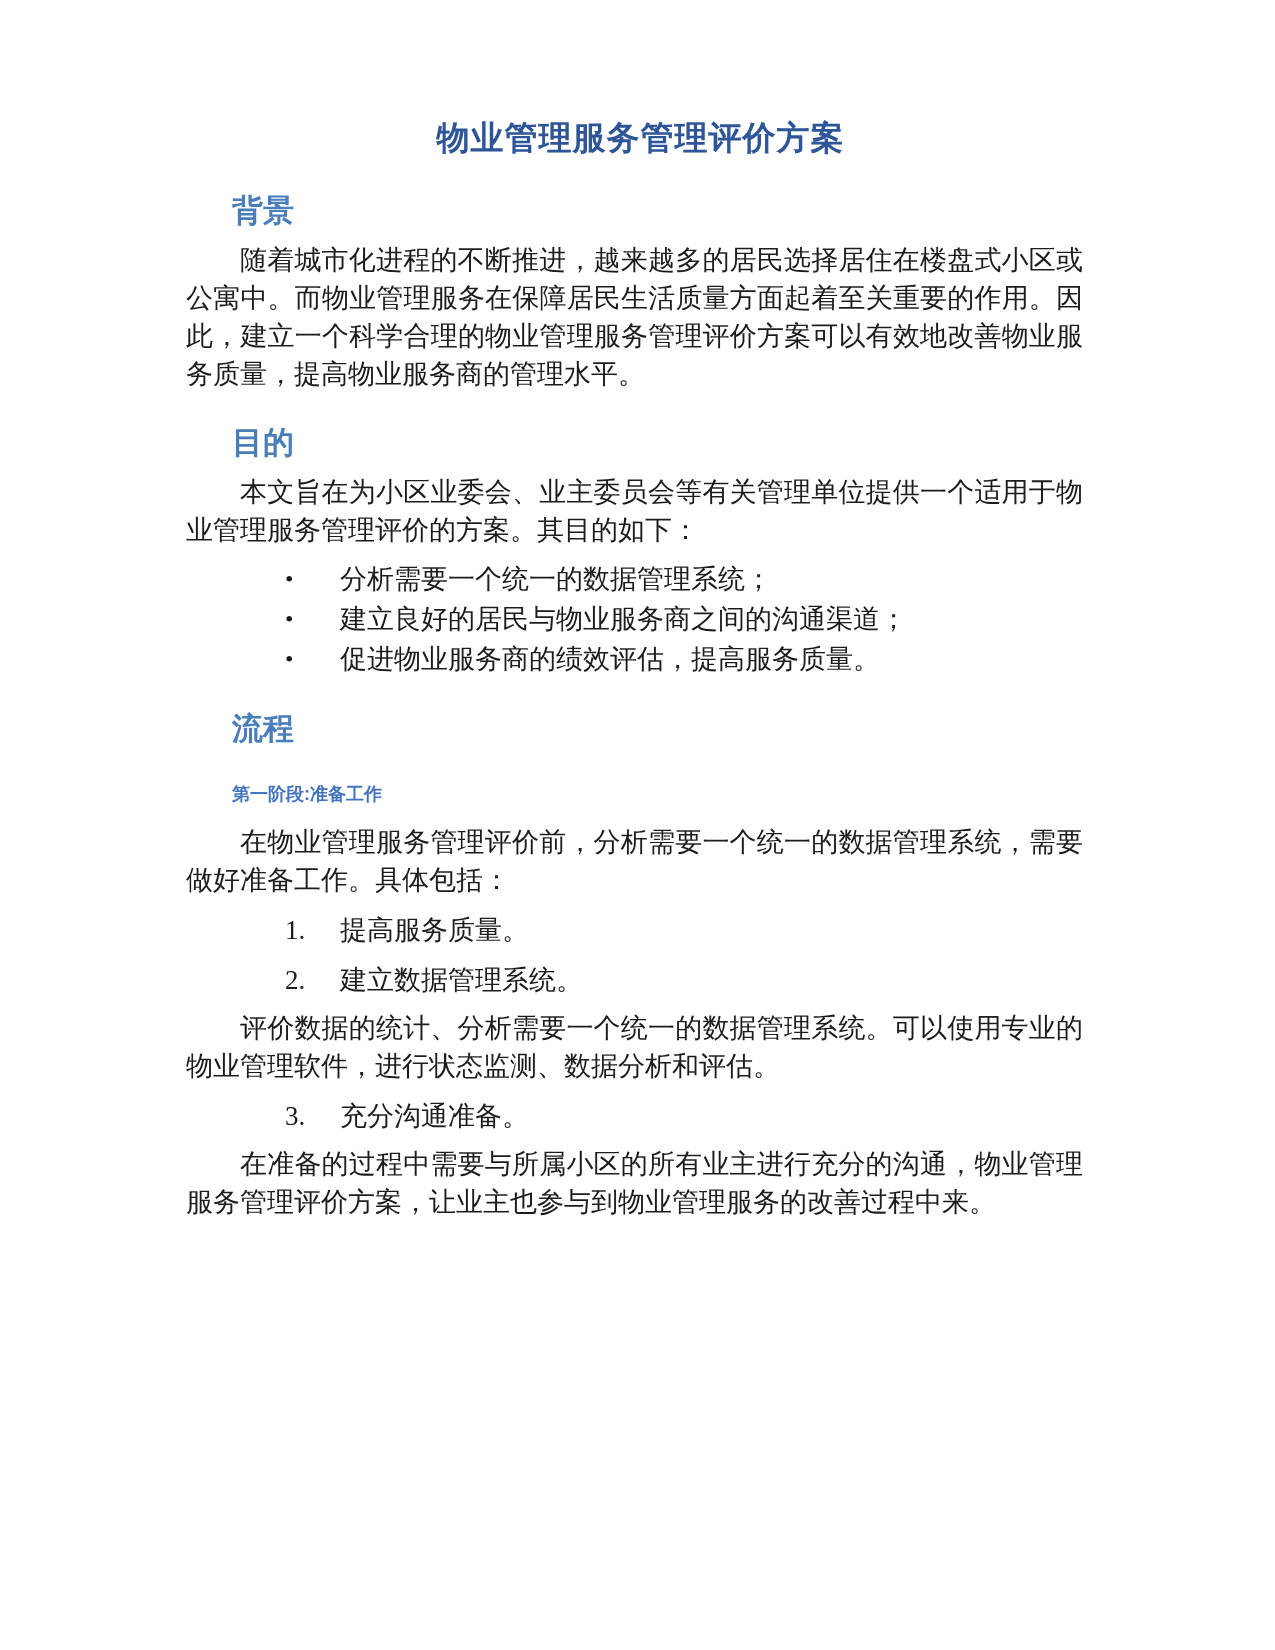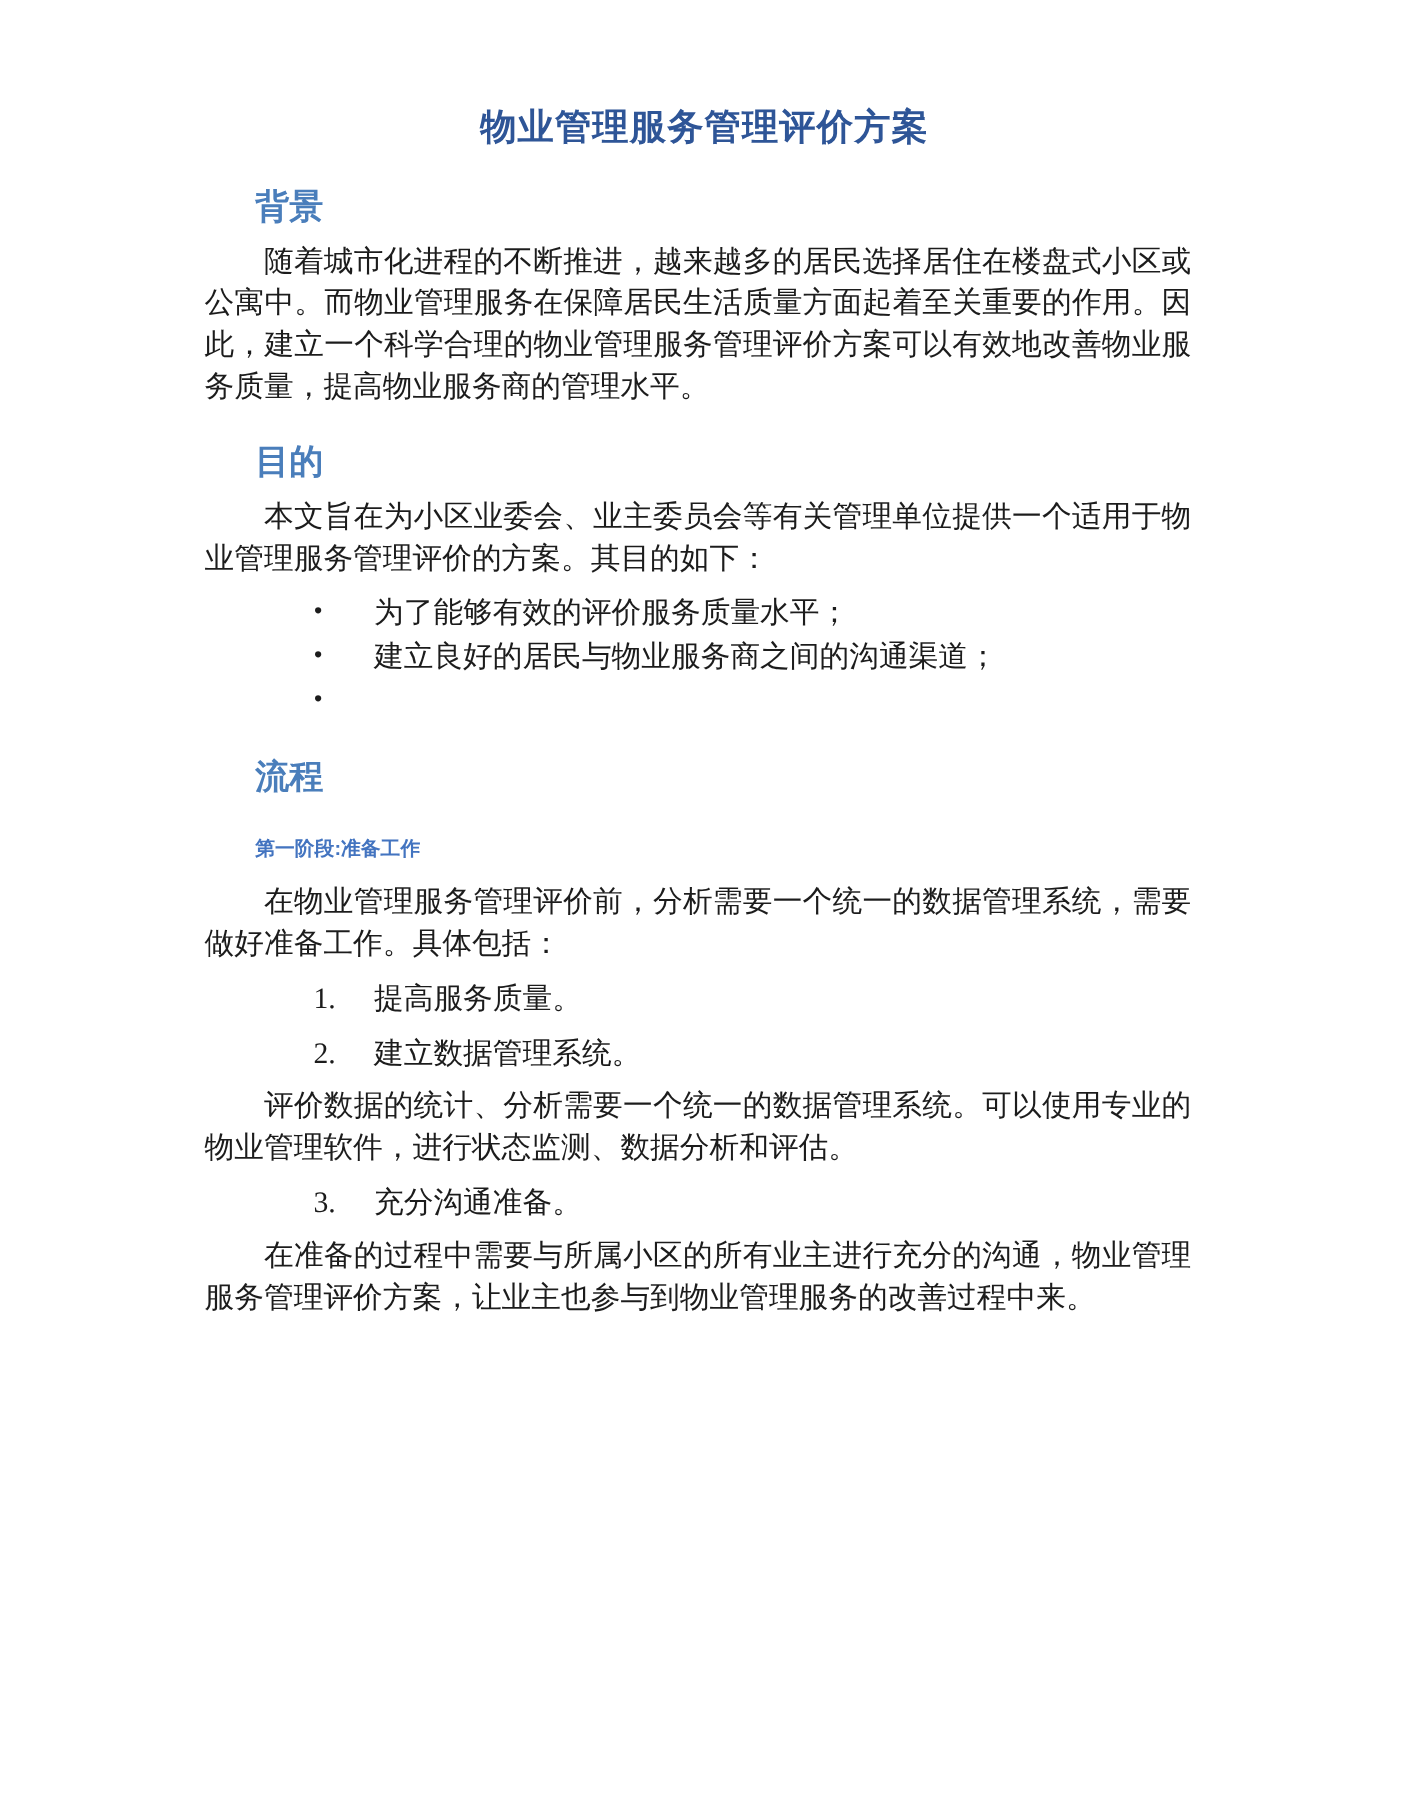--- a/index.html
+++ b/index.html
@@ -9,21 +9,21 @@
     --body_color: #1c1c1c;
     --page_bg: #ffffff;
   }
   * { box-sizing: border-box; }
   html, body { margin: 0; padding: 0; background: #e8e8e8; }
   .page {
     width: 1275px;
     height: 1650px;
     margin: 0 auto;
     background: var(--page_bg);
-    padding: 92px 180px 0 186px;
+    padding: 115px 180px 0 186px;
     font-family: "Liberation Serif", serif;
     color: var(--body_color);
     overflow: hidden;
   }
   .doc-title {
     margin: 0;
     text-align: center;
     font-family: "Liberation Sans", sans-serif;
     font-weight: bold;
     font-size: 33px;
@@ -91,28 +91,29 @@
 
   <h2 class="h-section">背景</h2>
   <p class="body-para">随着城市化进程的不断推进，越来越多的居民选择居住在楼盘式小区或公寓中。而物业管理服务在保障居民生活质量方面起着至关重要的作用。因此，建立一个科学合理的物业管理服务管理评价方案可以有效地改善物业服务质量，提高物业服务商的管理水平。</p>
 
   <h2 class="h-section">目的</h2>
   <p class="body-para">本文旨在为小区业委会、业主委员会等有关管理单位提供一个适用于物业管理服务管理评价的方案。其目的如下：</p>
 
   <ul class="bullet-list">
     <li>
       <span class="marker bullet-dot">•</span>
-      <span class="li-text">为了能够有效的评价服务质量水平；</span>
+      <span class="li-text">分析需要一个统一的数据管理系统；</span>
     </li>
     <li>
       <span class="marker bullet-dot">•</span>
       <span class="li-text">建立良好的居民与物业服务商之间的沟通渠道；</span>
     </li>
     <li>
       <span class="marker bullet-dot">•</span>
+      <span class="li-text">促进物业服务商的绩效评估，提高服务质量。</span>
     </li>
   </ul>
 
   <h2 class="h-section">流程</h2>
 
   <h3 class="h-stage">第一阶段:准备工作</h3>
   <p class="body-para">在物业管理服务管理评价前，分析需要一个统一的数据管理系统，需要做好准备工作。具体包括：</p>
 
   <div class="step-line">
     <span class="marker">1.</span>

